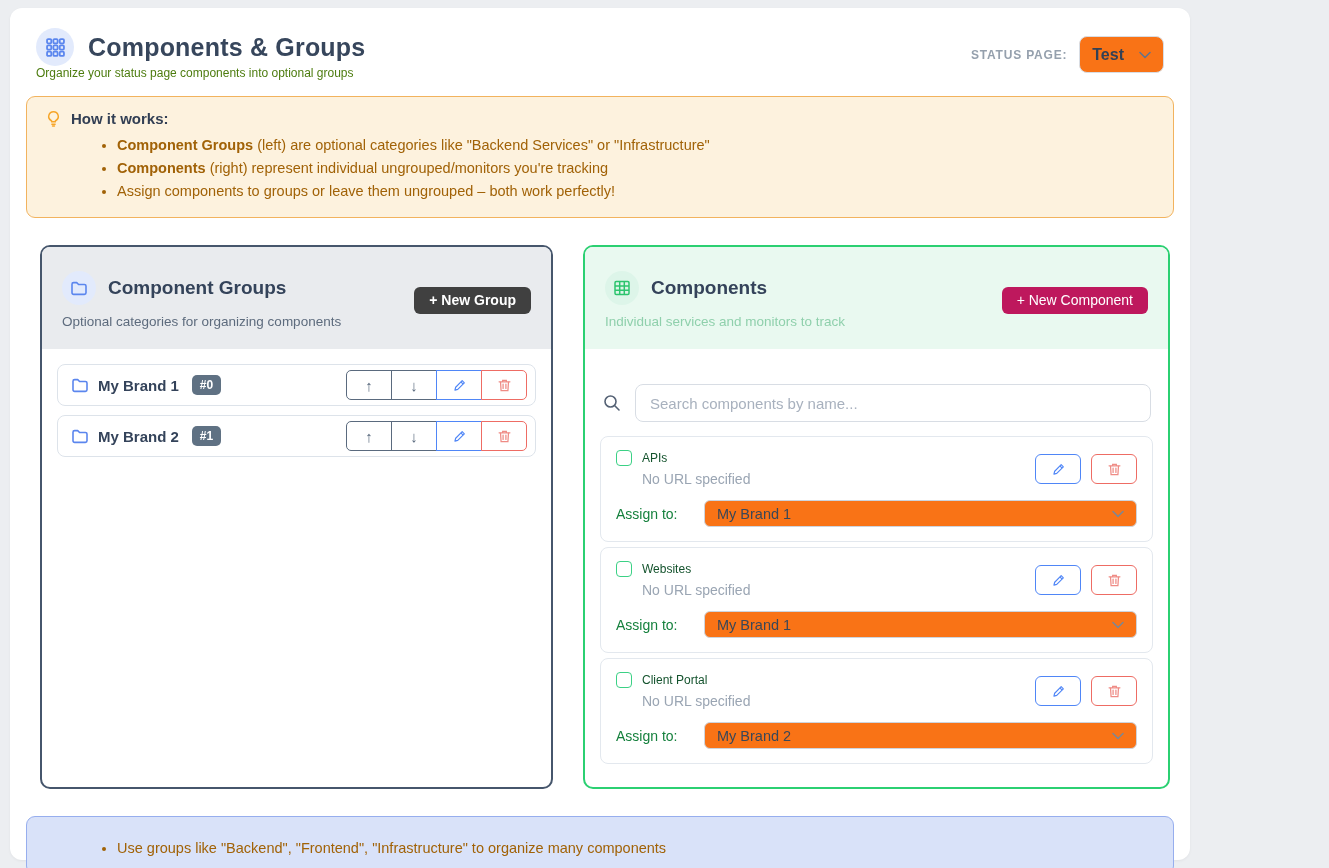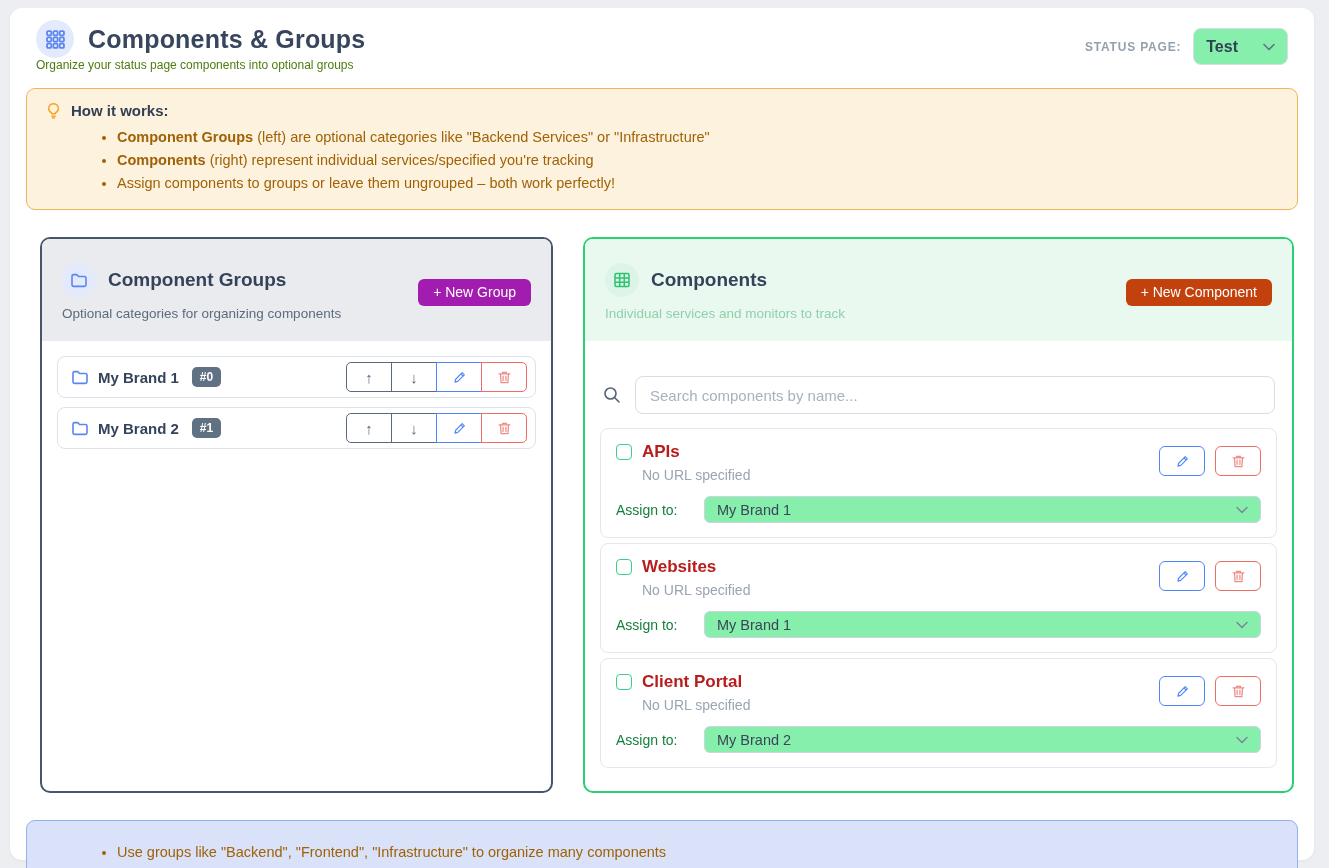--- a/index.html
+++ b/index.html
@@ -4,45 +4,45 @@
 <style>
   * { box-sizing: border-box; margin: 0; padding: 0; }
   html, body { width: 1329px; height: 868px; }
   body {
     background: #eceef1;
     font-family: "Liberation Sans", "DejaVu Sans", sans-serif;
     color: #37465c;
     overflow: hidden;
   }
   .app-card {
-    width: 1304px; height: 852px;
+    width: 1180px; height: 852px;
     margin: 8px 10px;
     background: #ffffff;
     border-radius: 12px;
     box-shadow: 0 1px 3px rgba(0,0,0,.05);
-    padding: 10px 16px 16px;
+    padding: 18px 16px 16px;
   }
 
   
   .page-header { display: flex; justify-content: space-between; align-items: flex-start; padding: 2px 10px 0; }
   .title-row { display: flex; align-items: center; gap: 14px; }
   .icon-circle {
     width: 38px; height: 38px; border-radius: 50%;
     display: flex; align-items: center; justify-content: center; flex: 0 0 auto;
   }
   .blue-bg { background: #e2eafc; }
   .green-bg { background: #ddf5e9; }
   .page-title { font-size: 25px; font-weight: 700; color: #37465c; letter-spacing: .2px; }
   .page-subtitle { font-size: 12px; color: #4d7c0f; }
   .statuspage-picker { display: flex; align-items: center; gap: 12px; margin-top: 8px; }
   .statuspage-label { font-size: 12px; color: #95a0ad; letter-spacing: .8px; font-weight: 600; }
   .select {
-    background: #86efac; border: 1px solid #d8dde4; border-radius: 8px;
+    background: #f97316; border: 1px solid #d8dde4; border-radius: 8px;
     display: flex; align-items: center; justify-content: space-between;
-    padding: 0 12px; gap: 25px; cursor: pointer;
+    padding: 0 12px; gap: 15px; cursor: pointer;
   }
   .select.big { height: 37px; min-width: 79px; font-size: 16px; font-weight: 600; color: #334155; }
 
   
   .note-box { border-radius: 9px; padding: 13px 18px 14px; margin-top: 16px; }
   .note-orange { background: #fdf2de; border: 1.5px solid #f2b35e; }
   .note-blue { background: #d9e2f9; border: 1.5px solid #97aeee; }
   .note-head { display: flex; align-items: center; gap: 9px; }
   .note-title { font-size: 15px; font-weight: 700; color: #323f54; }
   .note-box ul { margin: 7px 0 0; padding-left: 72px; }
@@ -57,22 +57,22 @@
   .panel-head { padding: 24px 20px 20px; display: flex; justify-content: space-between; align-items: center; }
   .panel-groups .panel-head { background: #e9ebee; }
   .panel-components .panel-head { background: #e9f9f0; }
   .panel-title-row { display: flex; align-items: center; gap: 12px; }
   .icon-circle.small { width: 34px; height: 34px; }
   .panel-title { font-size: 19px; font-weight: 700; color: #34435a; }
   .panel-subtitle { font-size: 13.5px; margin-top: 9px; }
   .panel-groups .panel-subtitle { color: #5d6b7d; }
   .panel-components .panel-subtitle { color: #8fd0ac; }
   .btn { border: none; border-radius: 6px; color: #fff; font-size: 14px; height: 27px; padding: 0 15px; cursor: pointer; font-family: inherit; }
-  .btn-slate { background: #a21caf; }
-  .btn-green { background: #c2410c; }
+  .btn-slate { background: #404040; font-weight: bold; }
+  .btn-green { background: #be185d; }
   .panel-body { flex: 1; padding: 15px 15px 18px; border-radius: 14px; }
 
   
   .group-row {
     display: flex; align-items: center; justify-content: space-between;
     border: 1px solid #dde3ea; border-radius: 8px;
     padding: 5px 8px 5px 13px; margin-bottom: 9px; background: #fff;
   }
   .group-left { display: flex; align-items: center; gap: 9px; }
   .group-name { font-size: 15px; font-weight: 700; color: #34435a; }
@@ -93,21 +93,21 @@
   .search-row { display: flex; align-items: center; gap: 13px; margin: 20px 2px 14px; }
   .search-input {
     flex: 1; height: 38px; border: 1px solid #d8dde4; border-radius: 8px;
     padding: 0 14px; font-size: 15px; color: #334155; font-family: inherit; outline: none;
   }
   .search-input::placeholder { color: #a8b1be; }
   .component-card { border: 1px solid #e3e8ee; border-radius: 8px; padding: 13px 15px 14px; margin-bottom: 5px; background: #fff; }
   .comp-top { display: flex; justify-content: space-between; align-items: flex-start; }
   .comp-name-row { display: flex; align-items: center; gap: 10px; }
   .comp-square { width: 16px; height: 16px; border: 1.5px solid #3bd185; border-radius: 4px; background: #fff; flex: 0 0 auto; }
-  .comp-name { font-size: 17px; font-weight: 700; color: #b91c1c; }
+  .comp-name { font-size: 12px; font-weight: 400; color: #14532d; }
   .comp-url { font-size: 14px; color: #9aa5b3; margin: 5px 0 0 26px; }
   .comp-actions { display: flex; gap: 10px; margin-top: 4px; }
   .pill-btn { width: 46px; height: 30px; border-radius: 6px; background: #fff; display: flex; align-items: center; justify-content: center; cursor: pointer; }
   .pill-btn.edit { border: 1px solid #4f86f7; }
   .pill-btn.delete { border: 1px solid #ee6c64; }
   .assign-row { display: flex; align-items: center; margin-top: 13px; }
   .assign-label { font-size: 14px; color: #15803d; width: 88px; flex: 0 0 auto; }
   .select.assign { flex: 1; height: 27px; border: 1px solid #cdd4dd; border-radius: 6px; font-size: 14.5px; color: #3b4758; }
 
   svg { display: block; }
@@ -151,21 +151,21 @@
   <div class="note-box note-orange">
     <div class="note-head">
       <svg width="17" height="17" viewBox="0 0 18 18" fill="none" stroke="#f6a62a" stroke-width="1.6" stroke-linecap="round">
         <path d="M9 1.8a5 5 0 0 1 2.6 9.3c-.5.3-.8.8-.8 1.4H7.2c0-.6-.3-1.1-.8-1.4A5 5 0 0 1 9 1.8z"></path>
         <path d="M7.3 15h3.4M8 17h2"></path>
       </svg>
       <span class="note-title">How it works:</span>
     </div>
     <ul>
       <li><span class="b">Component Groups</span><span> (left) are optional categories like "Backend Services" or "Infrastructure"</span></li>
-      <li><span class="b">Components</span><span> (right) represent individual services/specified you're tracking</span></li>
+      <li><span class="b">Components</span><span> (right) represent individual ungrouped/monitors you're tracking</span></li>
       <li><span class="b"></span><span>Assign components to groups or leave them ungrouped – both work perfectly!</span></li>
     </ul>
   </div>
 
   <div class="panels">
 
     <div class="panel panel-groups">
       <div class="panel-head">
         <div>
           <div class="panel-title-row">

